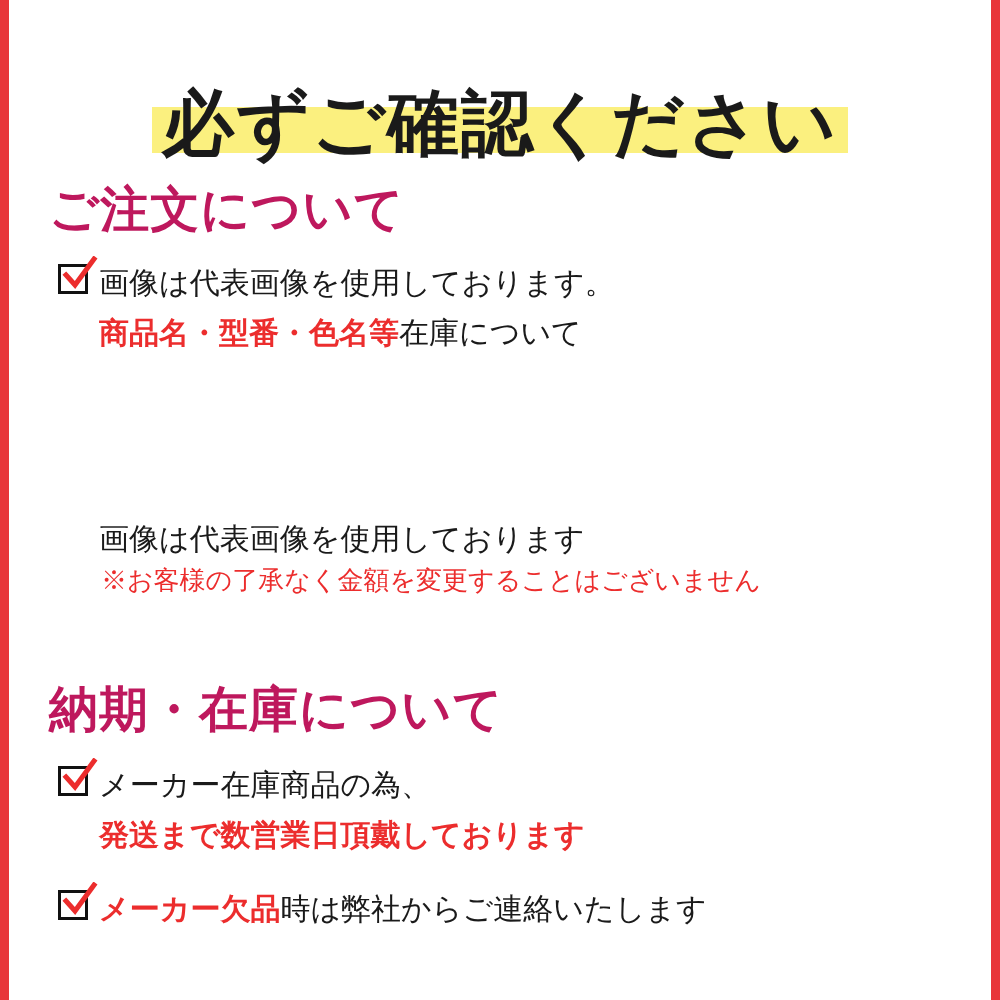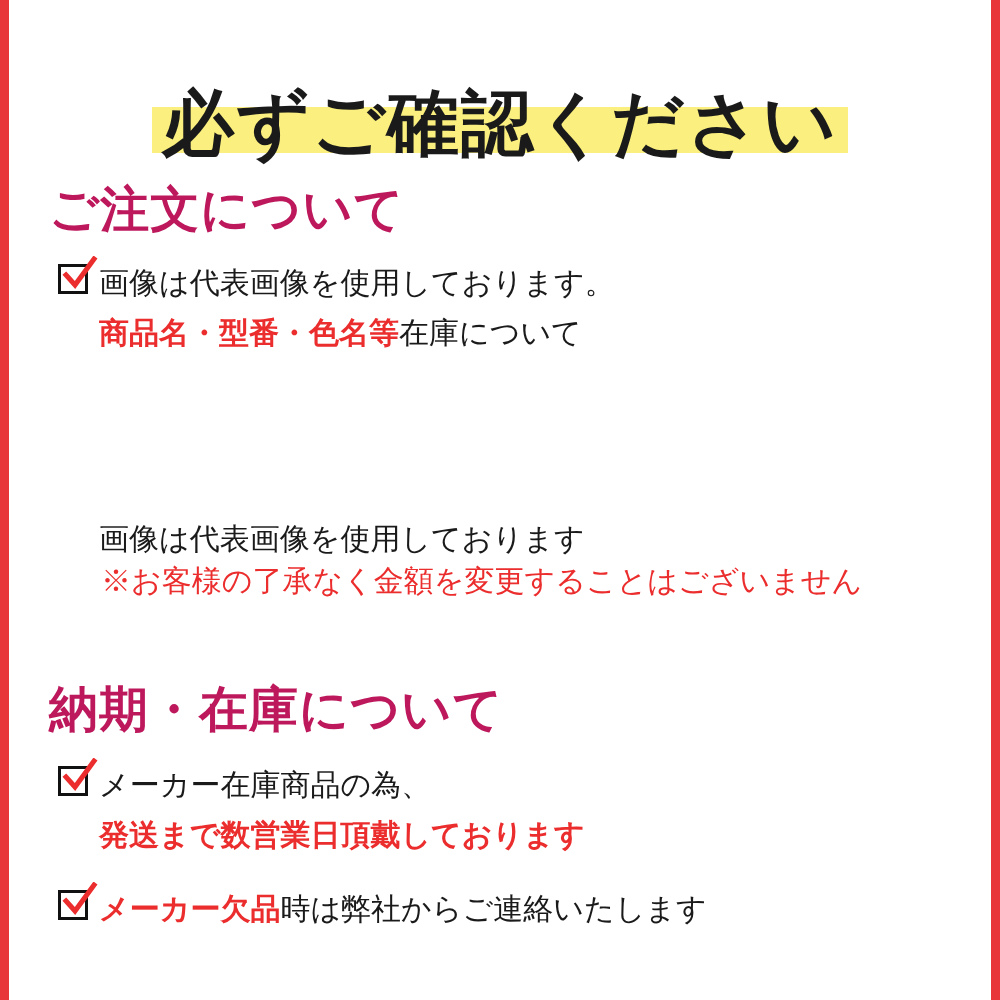--- a/index.html
+++ b/index.html
@@ -115,21 +115,21 @@
     color: #1a1a1a;
     letter-spacing: 0px;
     white-space: nowrap;
   }
   .line.indent {
     padding-left: 44px;
   }
   .red { color: #ec2d2d; font-weight: bold; }
   .blk { color: #1a1a1a; }
   .note {
-    font-size: 30px;
+    font-size: 26px;
     line-height: 34px;
     color: #ec2d2d;
     padding-left: 46px;
     white-space: nowrap;
   }
 
   #item1 { top: 258px; }
   #item2 { top: 382px; }
   #item3 { top: 514px; }
   #item4 { top: 760px; }

